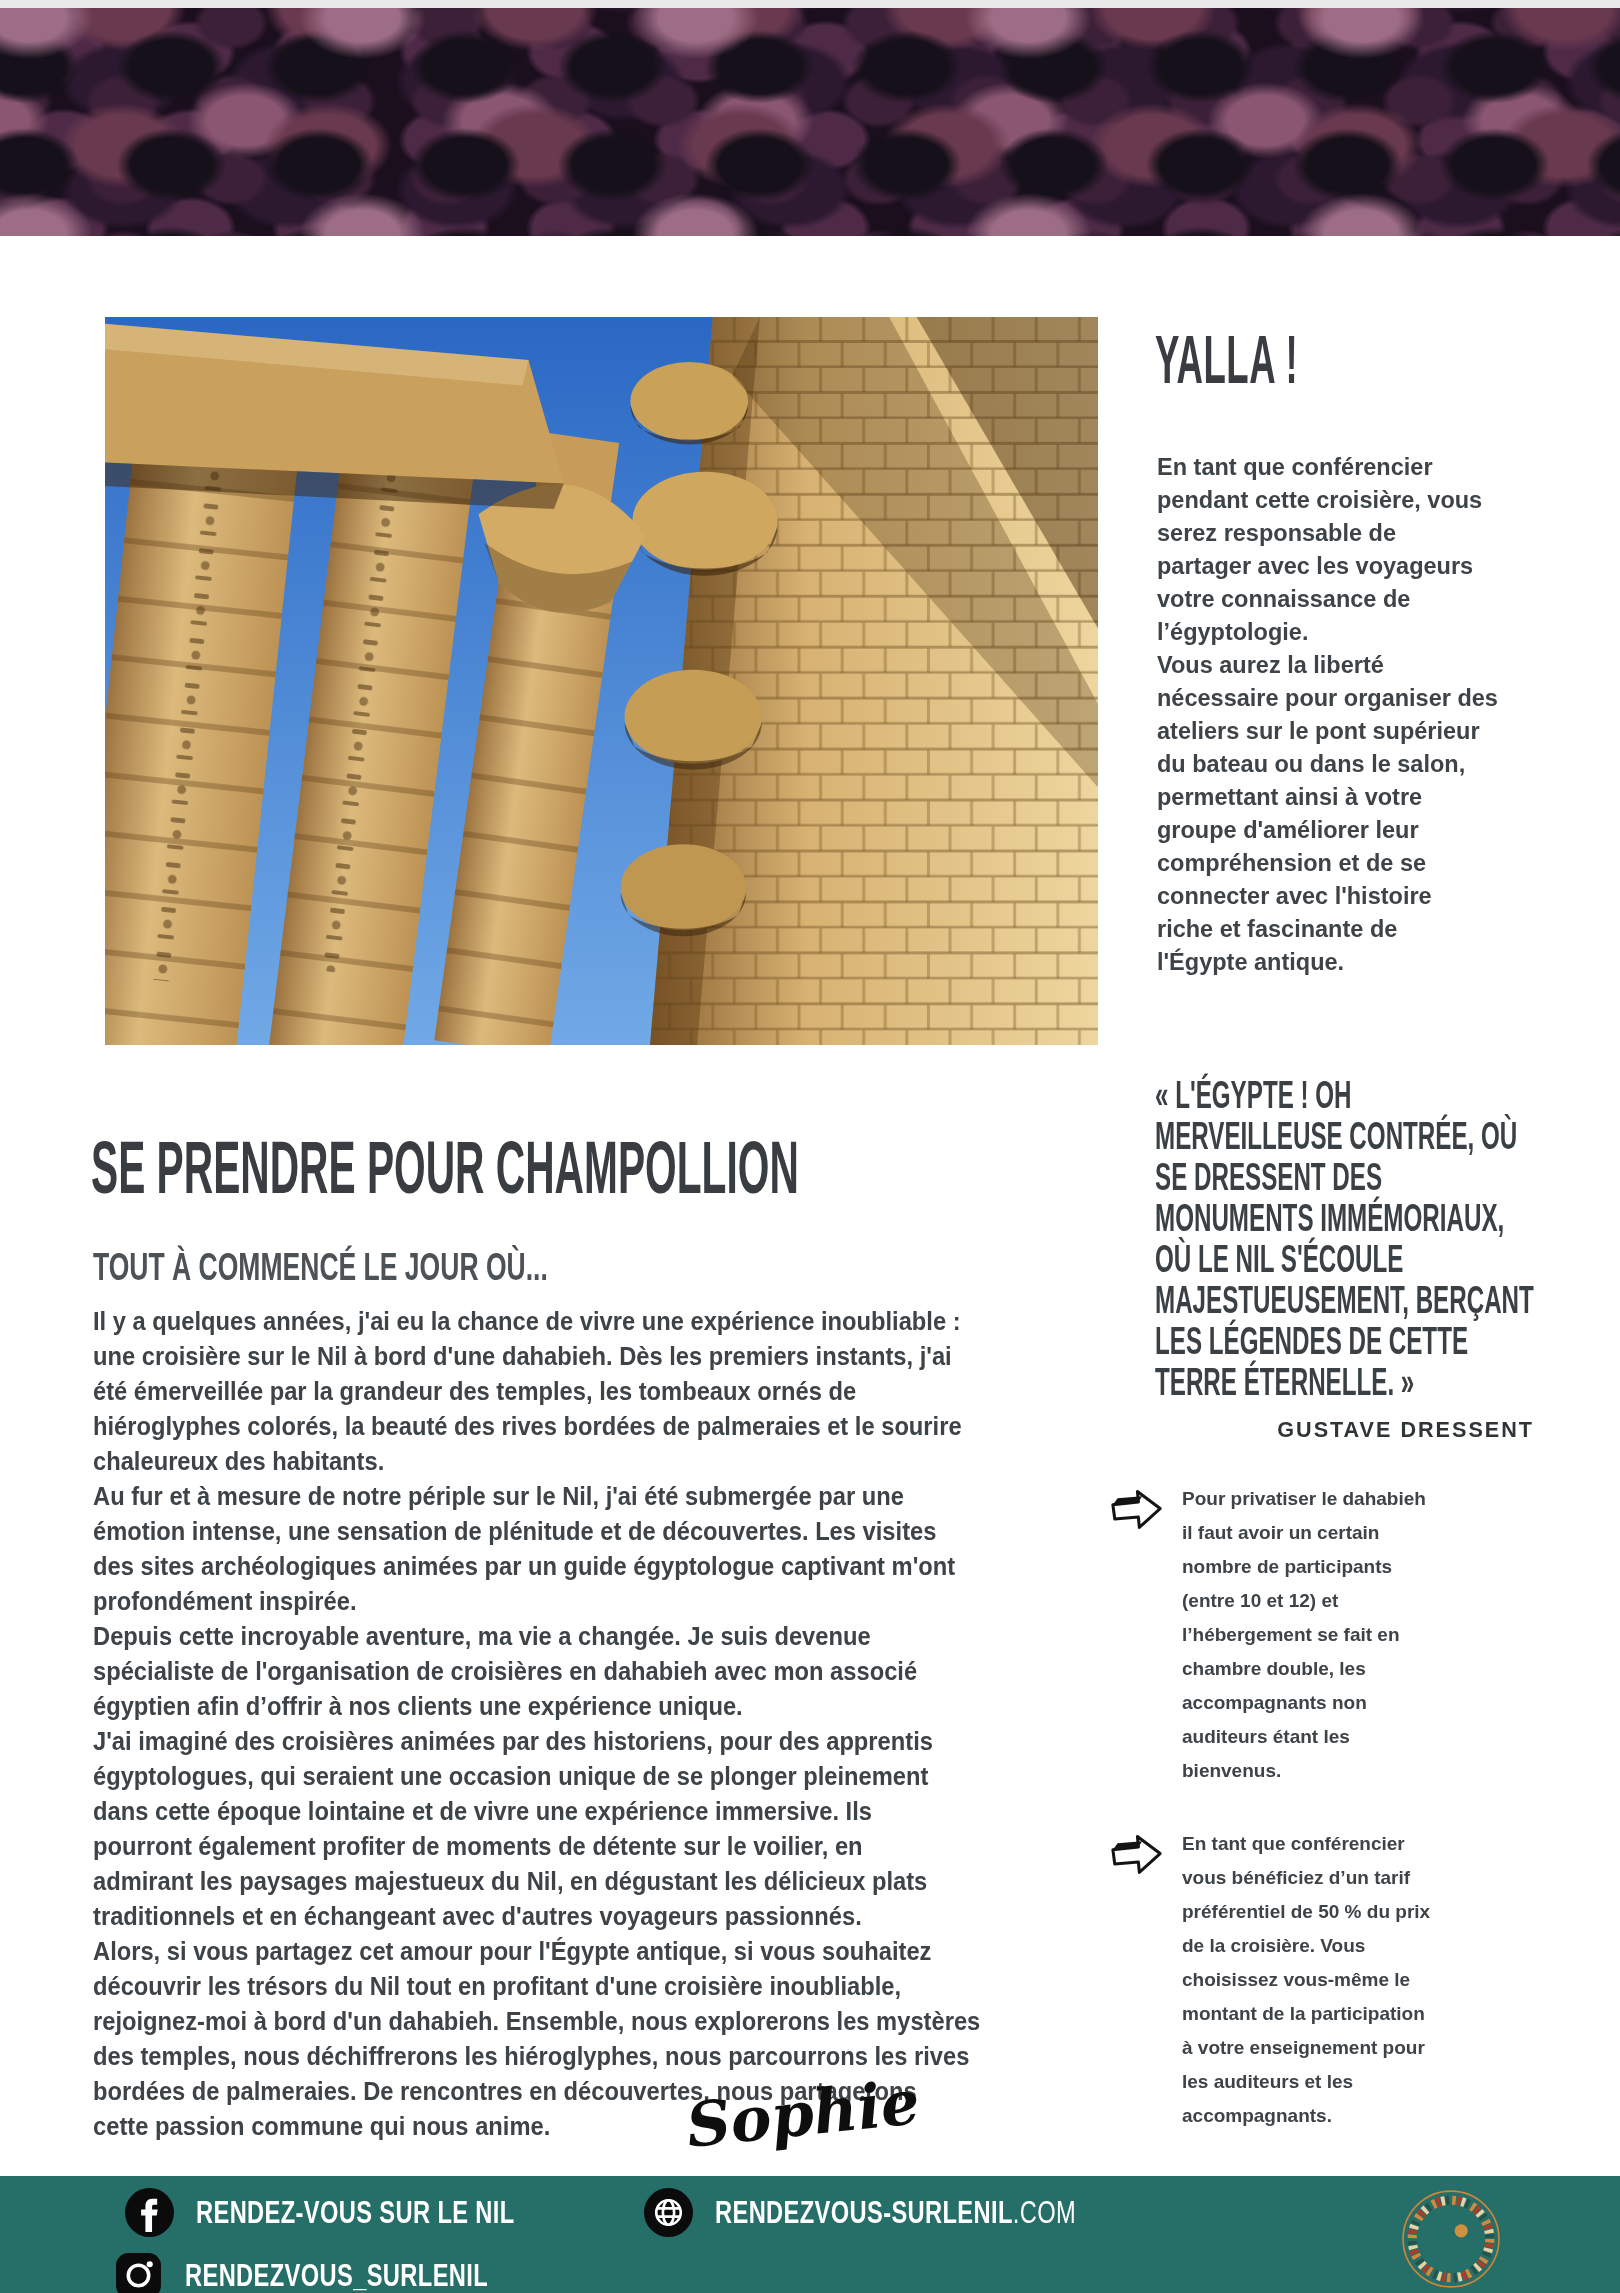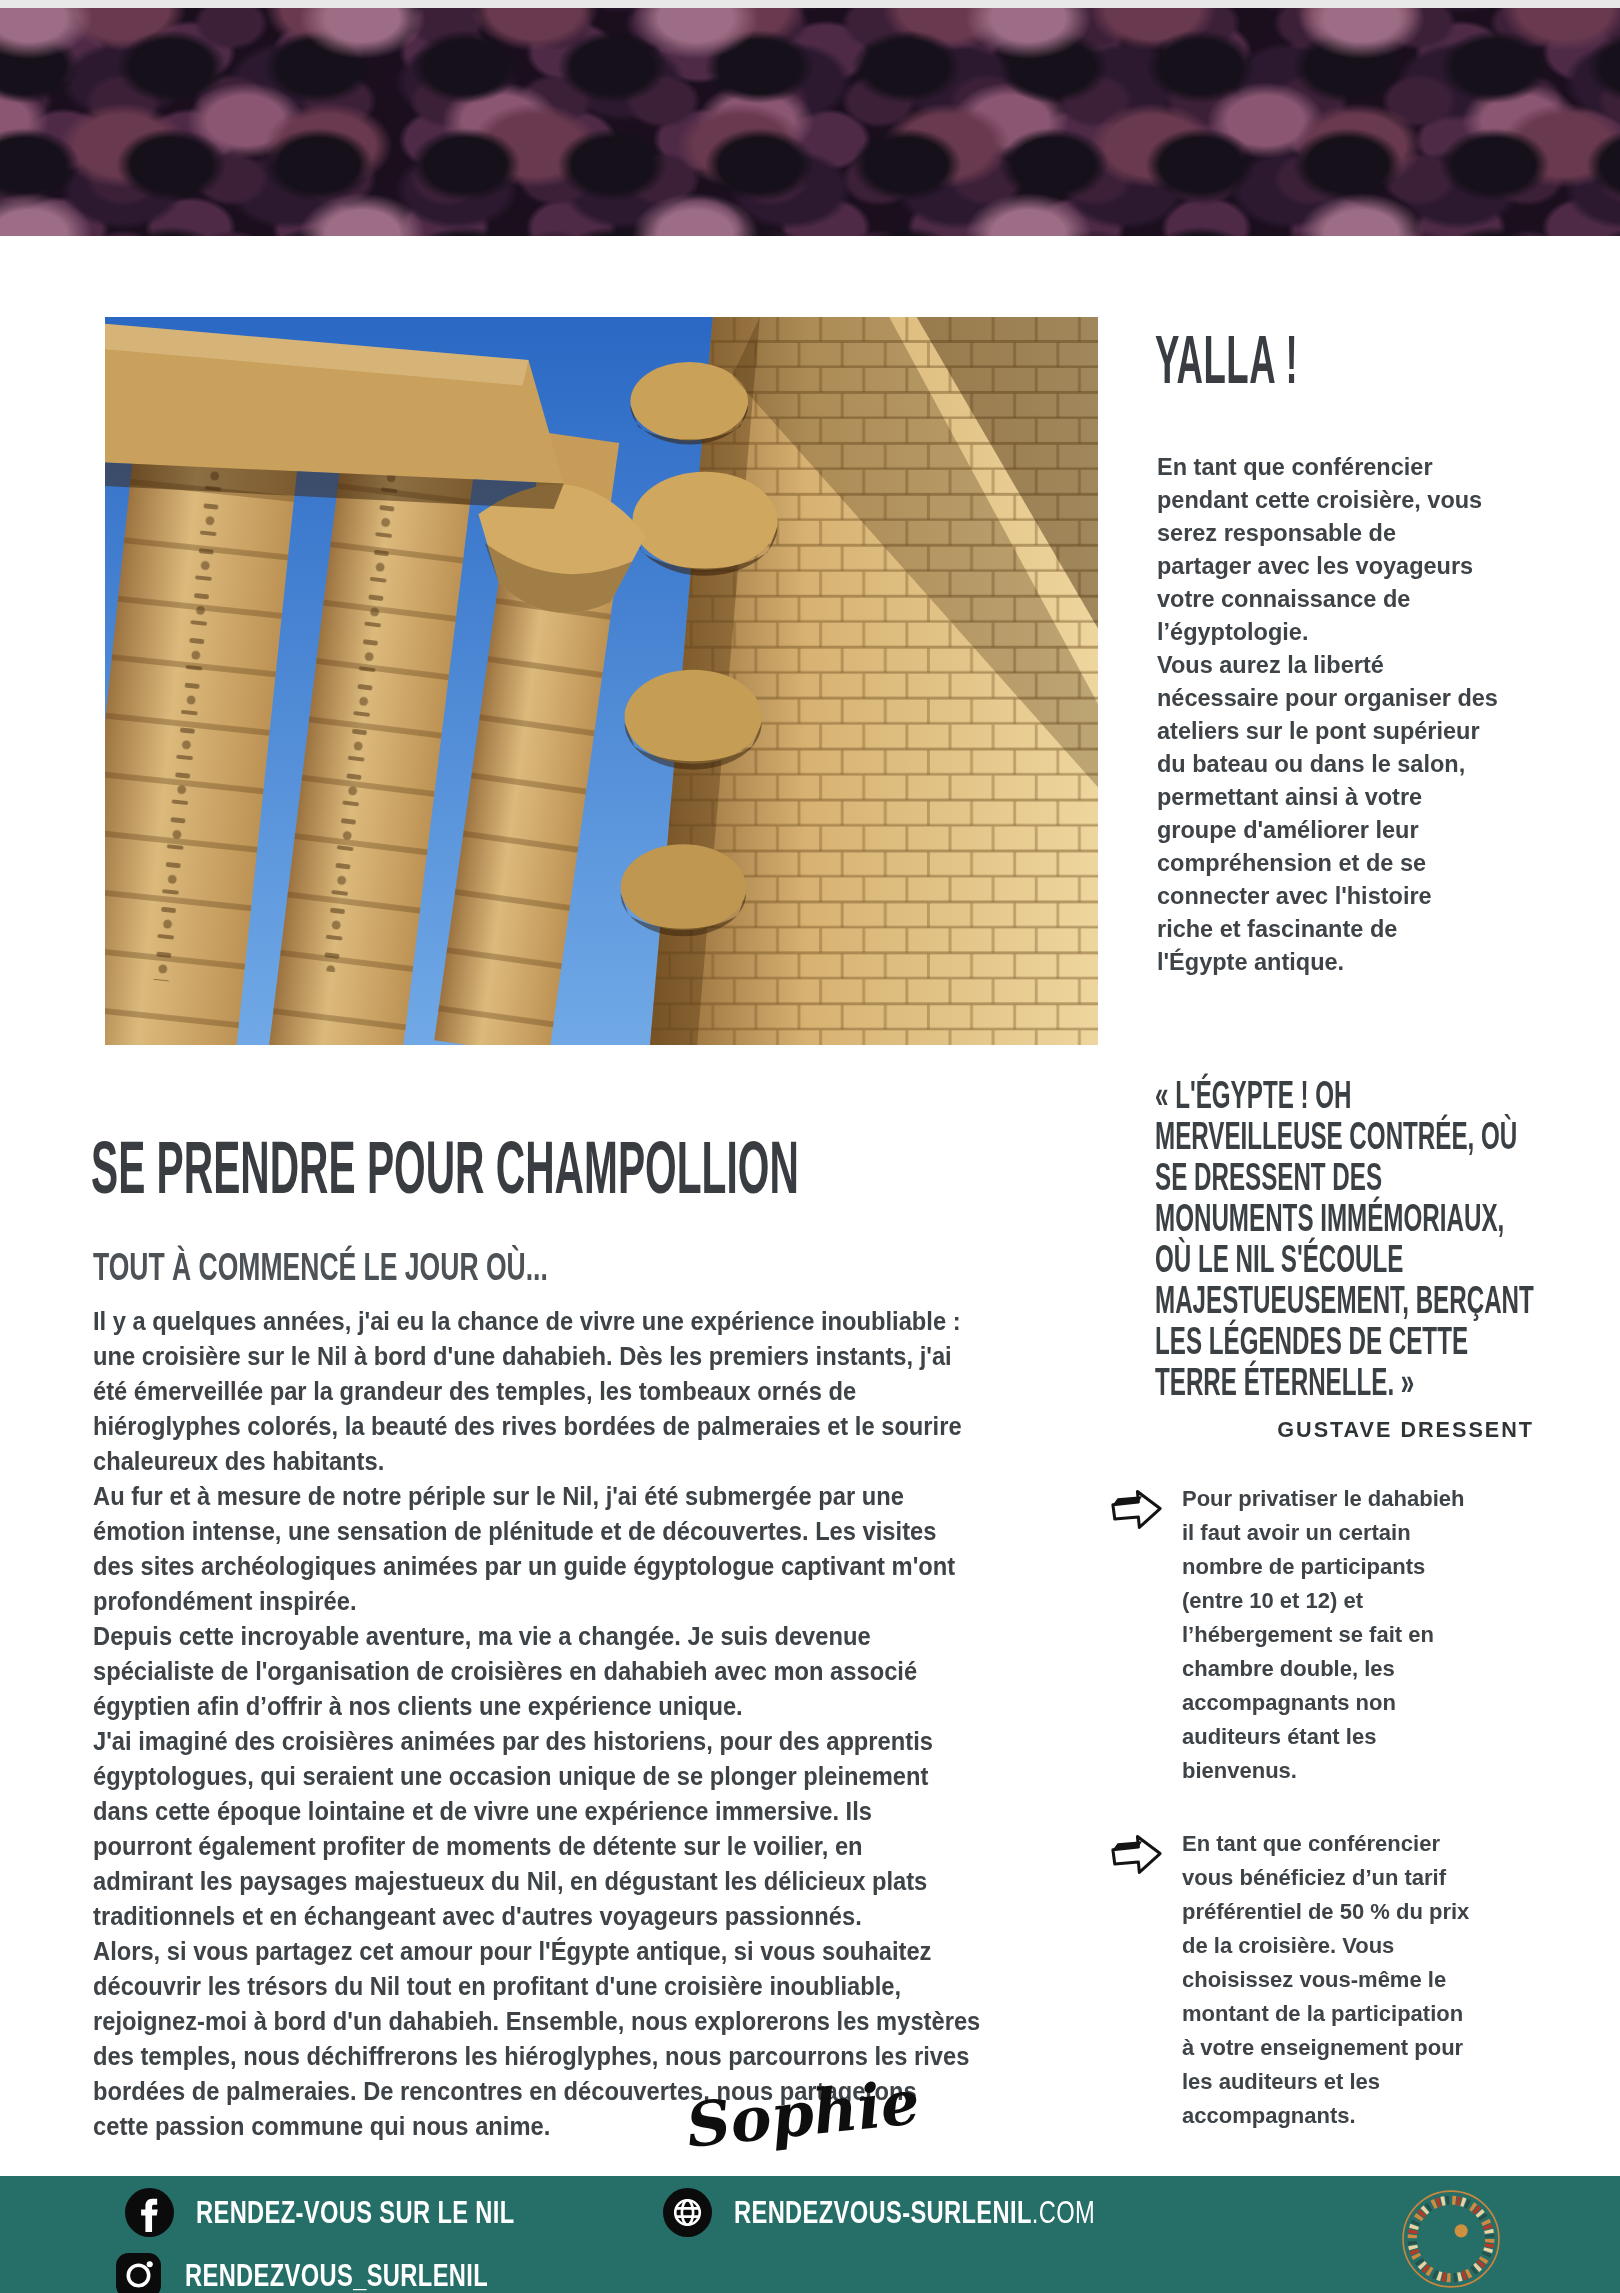--- a/index.html
+++ b/index.html
@@ -28,40 +28,40 @@
   .yalla-h{position:absolute;left:1155px;top:312px;font-size:69px;font-weight:700;color:#393d41;
     transform:scaleX(.53);transform-origin:0 0;white-space:pre;letter-spacing:1px;}
   .yalla-b{position:absolute;left:1157px;top:443px;font-size:23.5px;line-height:33px;font-weight:700;
     color:#3e4347;white-space:pre;}
   .quote{position:absolute;left:1155px;top:1066px;font-size:39px;line-height:41px;font-weight:700;
     color:#3b4044;white-space:pre;transform:scaleX(.62);transform-origin:0 0;}
   .flaubert{position:absolute;left:1157px;top:1409px;width:377px;text-align:right;font-size:21.6px;
     font-weight:700;letter-spacing:2px;color:#2f3437;white-space:pre;}
   .bullet-arrow{position:absolute;width:61px;height:51px;}
   .b1a{left:1106px;top:1476px;} .b2a{left:1106px;top:1821px;}
-  .bullet-text{position:absolute;left:1182px;font-size:22px;line-height:34px;font-weight:700;
+  .bullet-text{position:absolute;left:1182px;font-size:19px;line-height:34px;font-weight:700;
     color:#3e4347;white-space:pre;}
   .b1t{top:1474px;} .b2t{top:1819px;}
 
   
   .title{position:absolute;left:91px;top:1117px;font-size:74px;font-weight:700;color:#393d41;
     transform:scaleX(.55);transform-origin:0 0;white-space:pre;}
   .subtitle{position:absolute;left:93px;top:1237px;font-size:39px;font-weight:700;color:#4d5257;
     transform:scaleX(.68);transform-origin:0 0;white-space:pre;}
   .body-left{position:absolute;left:93px;top:1296px;font-size:25.5px;line-height:35px;font-weight:700;
     color:#3e4347;white-space:pre;transform:scaleX(.93);transform-origin:0 0;}
   .signature{position:absolute;left:686px;top:2070px;font-family:"DejaVu Serif",serif;
     font-style:italic;font-weight:700;font-size:61px;color:#0e0e0e;transform:rotate(-6deg);}
 
   
   .footer{position:absolute;left:0;top:2168px;width:1620px;height:125px;background:#266e68;}
   .footer-strip{position:absolute;left:0;top:2286px;width:1620px;height:7.8px;background:#143f3b;}
   .f-item{position:absolute;display:flex;align-items:center;gap:21.6px;color:#ffffff;}
   .f1{left:125px;top:2180px;} .f2{left:114px;top:2243px;}
-  .f3{left:663px;top:2180px;} .f4{left:663px;top:2243px;}
+  .f3{left:644px;top:2180px;} .f4{left:663px;top:2243px;}
   .f-icon{width:49px;height:49px;flex:0 0 auto;}
   .f-label{font-size:32px;font-weight:700;letter-spacing:0.5px;white-space:pre;
     transform:scaleX(.74);transform-origin:0 50%;}
   .light{font-weight:400;}
   .logo{position:absolute;left:1400px;top:2180px;width:102px;height:102px;}
 </style>
 </head>
 <body>
 
 <div class="page">

